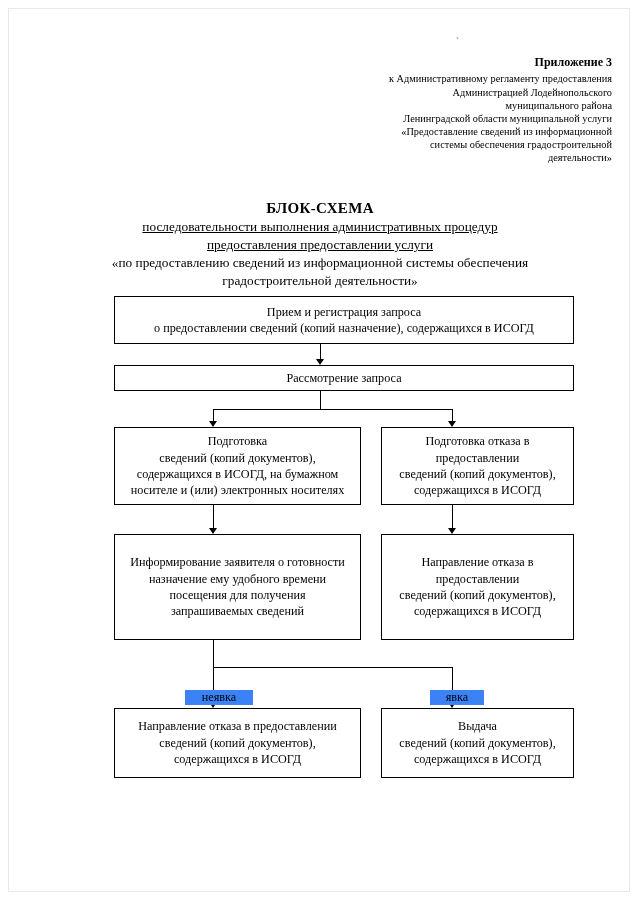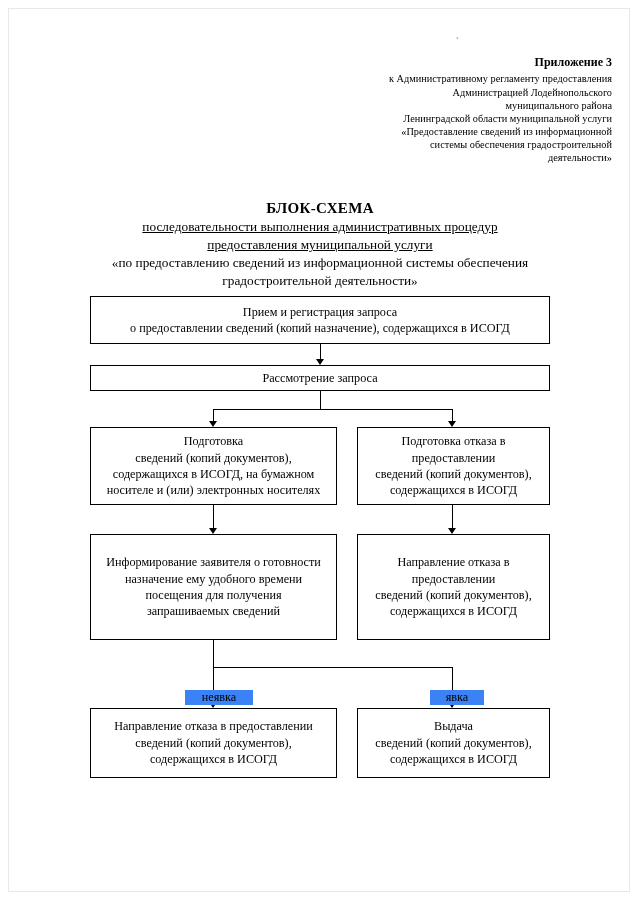--- a/index.html
+++ b/index.html
@@ -87,20 +87,21 @@
     border: 1px solid #000000;
     box-sizing: border-box;
     background: #ffffff;
     display: flex;
     align-items: center;
     justify-content: center;
     text-align: center;
     font-size: 12.2px;
     line-height: 1.35;
     padding: 4px 6px;
+    margin-left: 24px;
   }
   .box span {
     display: block;
     width: 100%;
   }
   .lbl {
     position: absolute;
     font-size: 12.2px;
     background: #3b82f6;
     padding: 0 4px;
@@ -136,21 +137,21 @@
     <div class="h-line">муниципального района</div>
     <div class="h-line">Ленинградской области муниципальной услуги</div>
     <div class="h-line">«Предоставление сведений из информационной</div>
     <div class="h-line">системы  обеспечения градостроительной</div>
     <div class="h-line">деятельности»</div>
   </div>
 
   <div class="titles">
     <div class="t-main">БЛОК-СХЕМА</div>
     <div class="t-sub">последовательности выполнения административных процедур</div>
-    <div class="t-sub">предоставления муниципальной услуги</div>
+    <div class="t-sub">предоставления предоставлении услуги</div>
     <div class="t-quote">«по предоставлению сведений из информационной системы обеспечения</div>
     <div class="t-quote">градостроительной деятельности»</div>
   </div>
 
   <div class="chart">
 
     <div class="box" style="left:90px; top:296px; width:460px; height:48px;">
       <span>
         <span>Прием и регистрация запроса</span>
         <span>о предоставлении сведений (копий назначение), содержащихся в ИСОГД</span>

